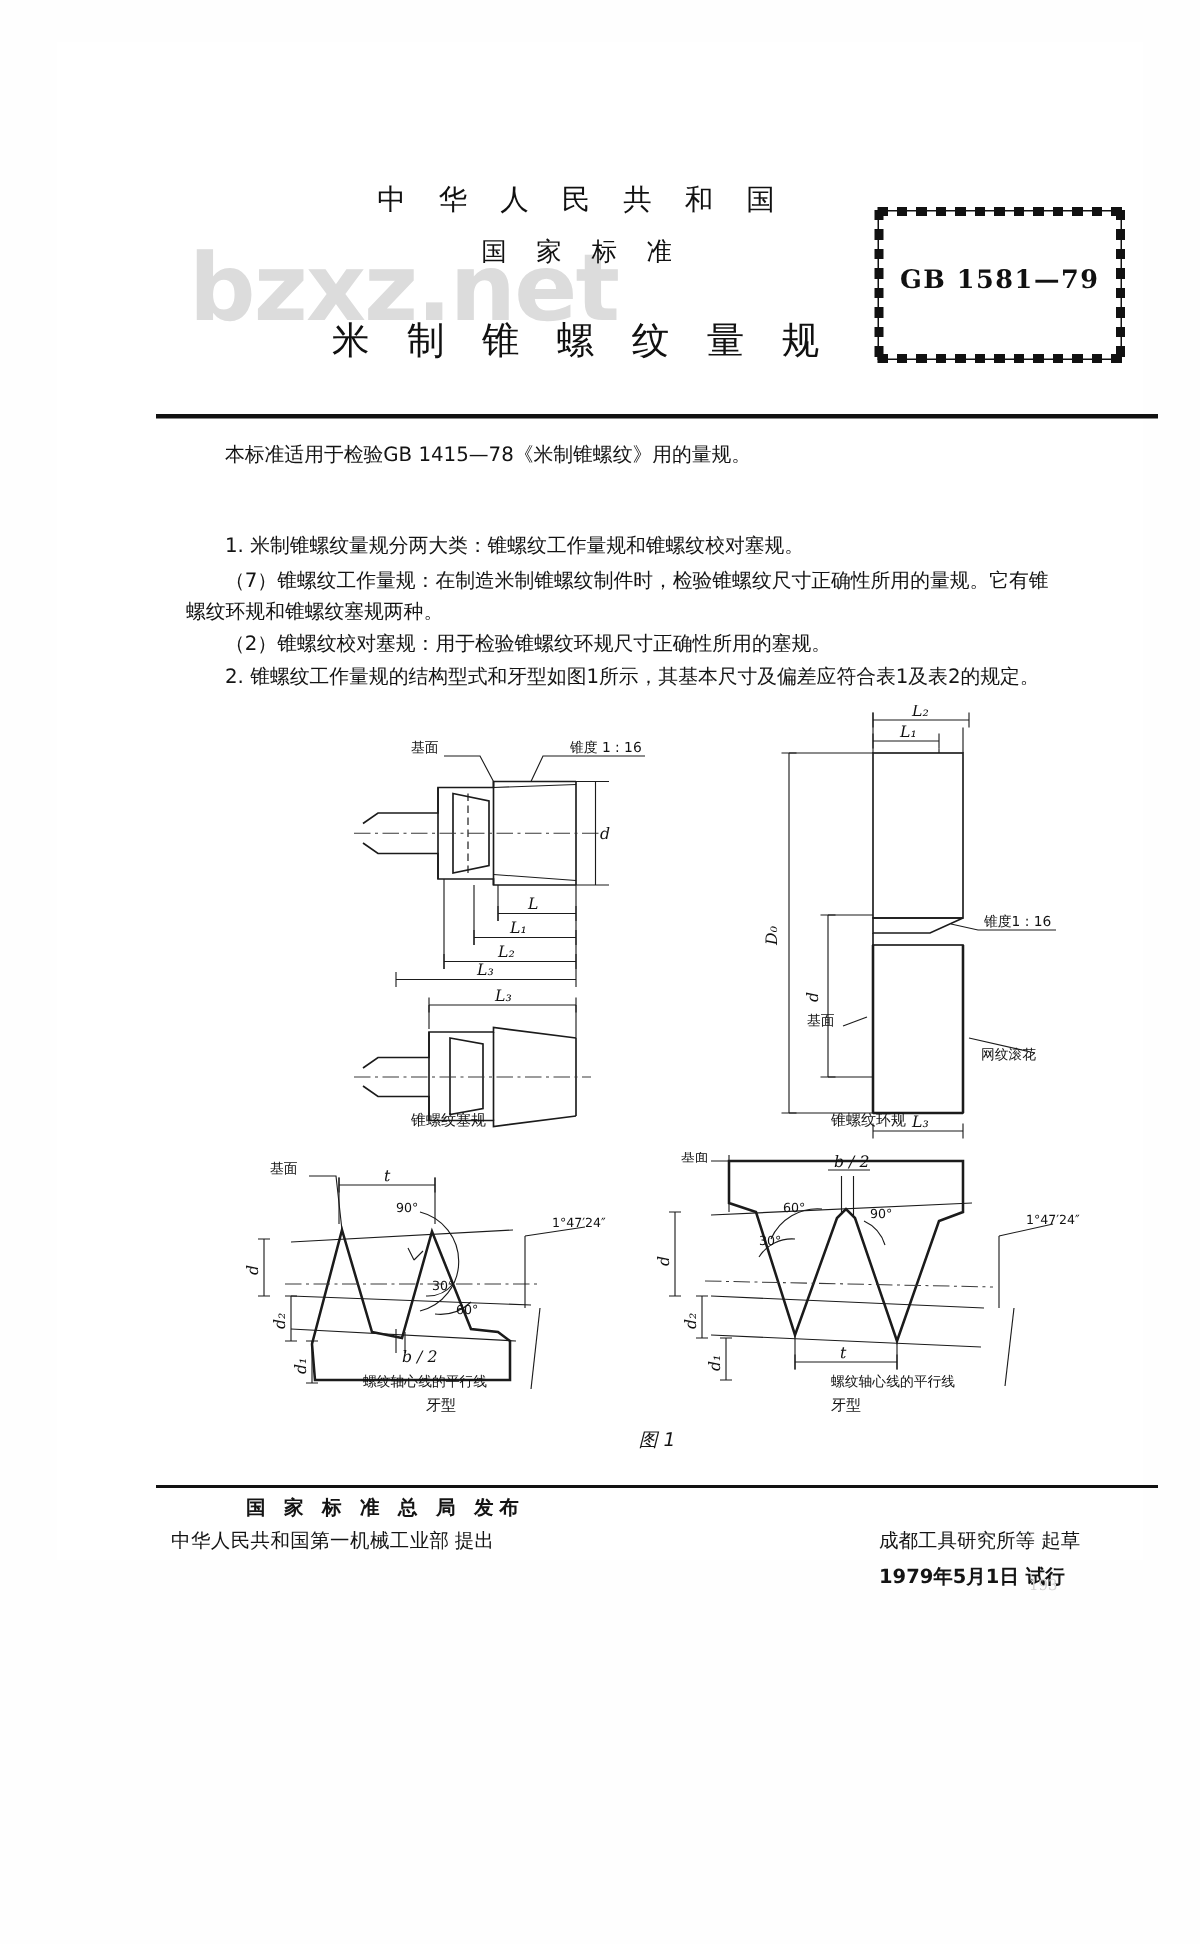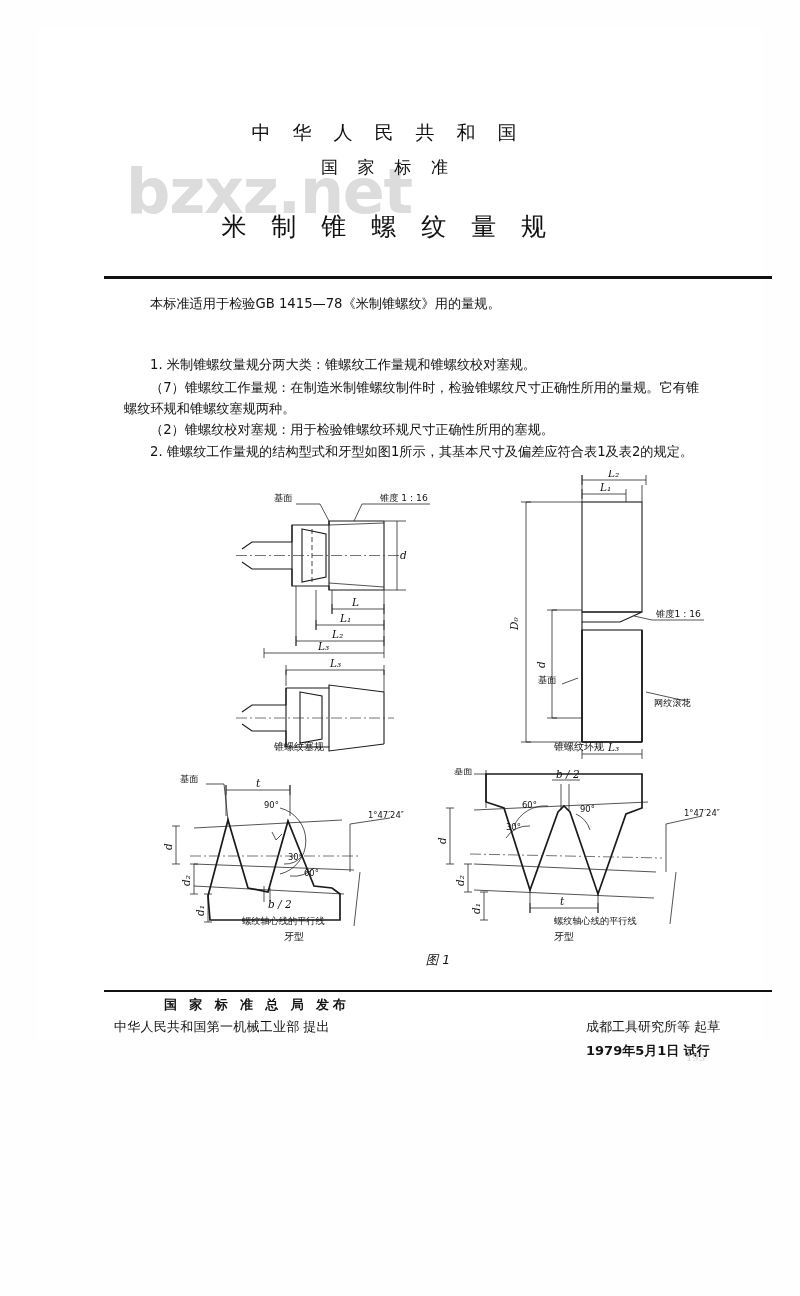--- a/index.html
+++ b/index.html
@@ -104,20 +104,25 @@
 
 <div class="page">
   <div class="scan">
 
     <div class="watermark">bzxz.net</div>
 
     <div class="hdr-line" id="nation">中 华 人 民 共 和 国</div>
     <div class="hdr-line" id="std">国 家 标 准</div>
     <div class="hdr-line" id="title">米 制 锥 螺 纹 量 规</div>
 
+    <div class="gbbox">
+      <span class="gbtick-l"></span>
+      <span class="gbtick-r"></span>
+      <div class="gbnum">GB 1581—79</div>
+    </div>
 
     <div class="rule" id="rule-top"></div>
 
     <div class="ptext" id="p0">本标准适用于检验GB  1415—78《米制锥螺纹》用的量规。</div>
     <div class="ptext" id="p1">1. 米制锥螺纹量规分两大类：锥螺纹工作量规和锥螺纹校对塞规。</div>
     <div class="ptext" id="p2">（7）锥螺纹工作量规：在制造米制锥螺纹制件时，检验锥螺纹尺寸正确性所用的量规。它有锥</div>
     <div class="ptext" id="p2b">螺纹环规和锥螺纹塞规两种。</div>
     <div class="ptext" id="p3">（2）锥螺纹校对塞规：用于检验锥螺纹环规尺寸正确性所用的塞规。</div>
     <div class="ptext" id="p4">2. 锥螺纹工作量规的结构型式和牙型如图1所示，其基本尺寸及偏差应符合表1及表2的规定。</div>
 

